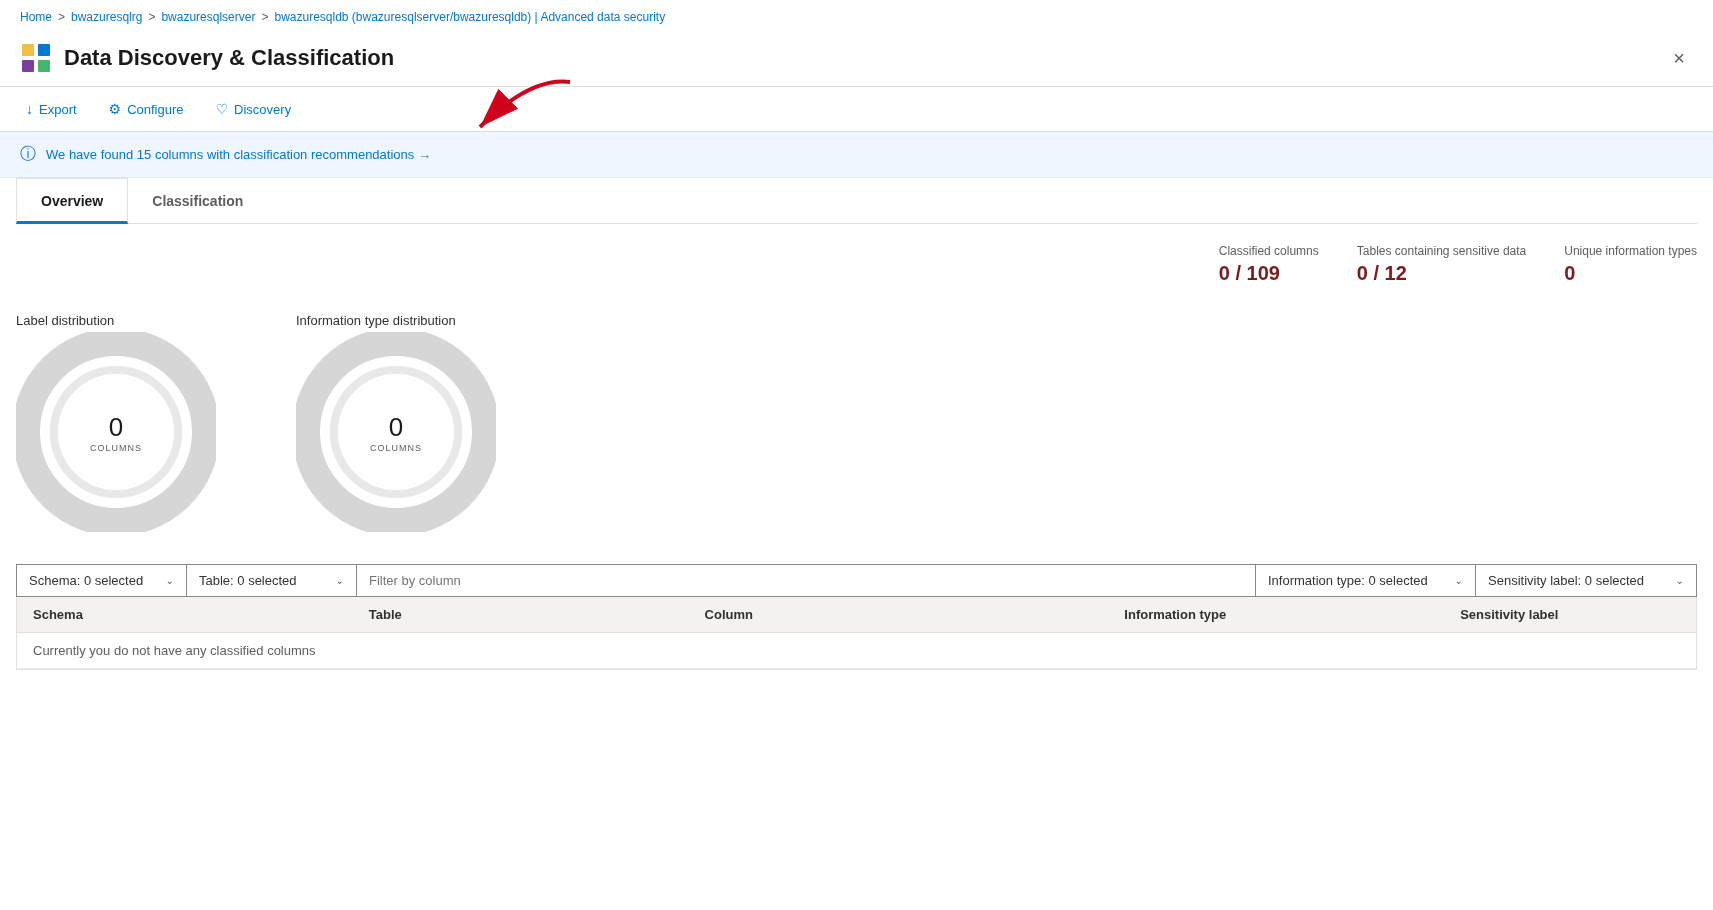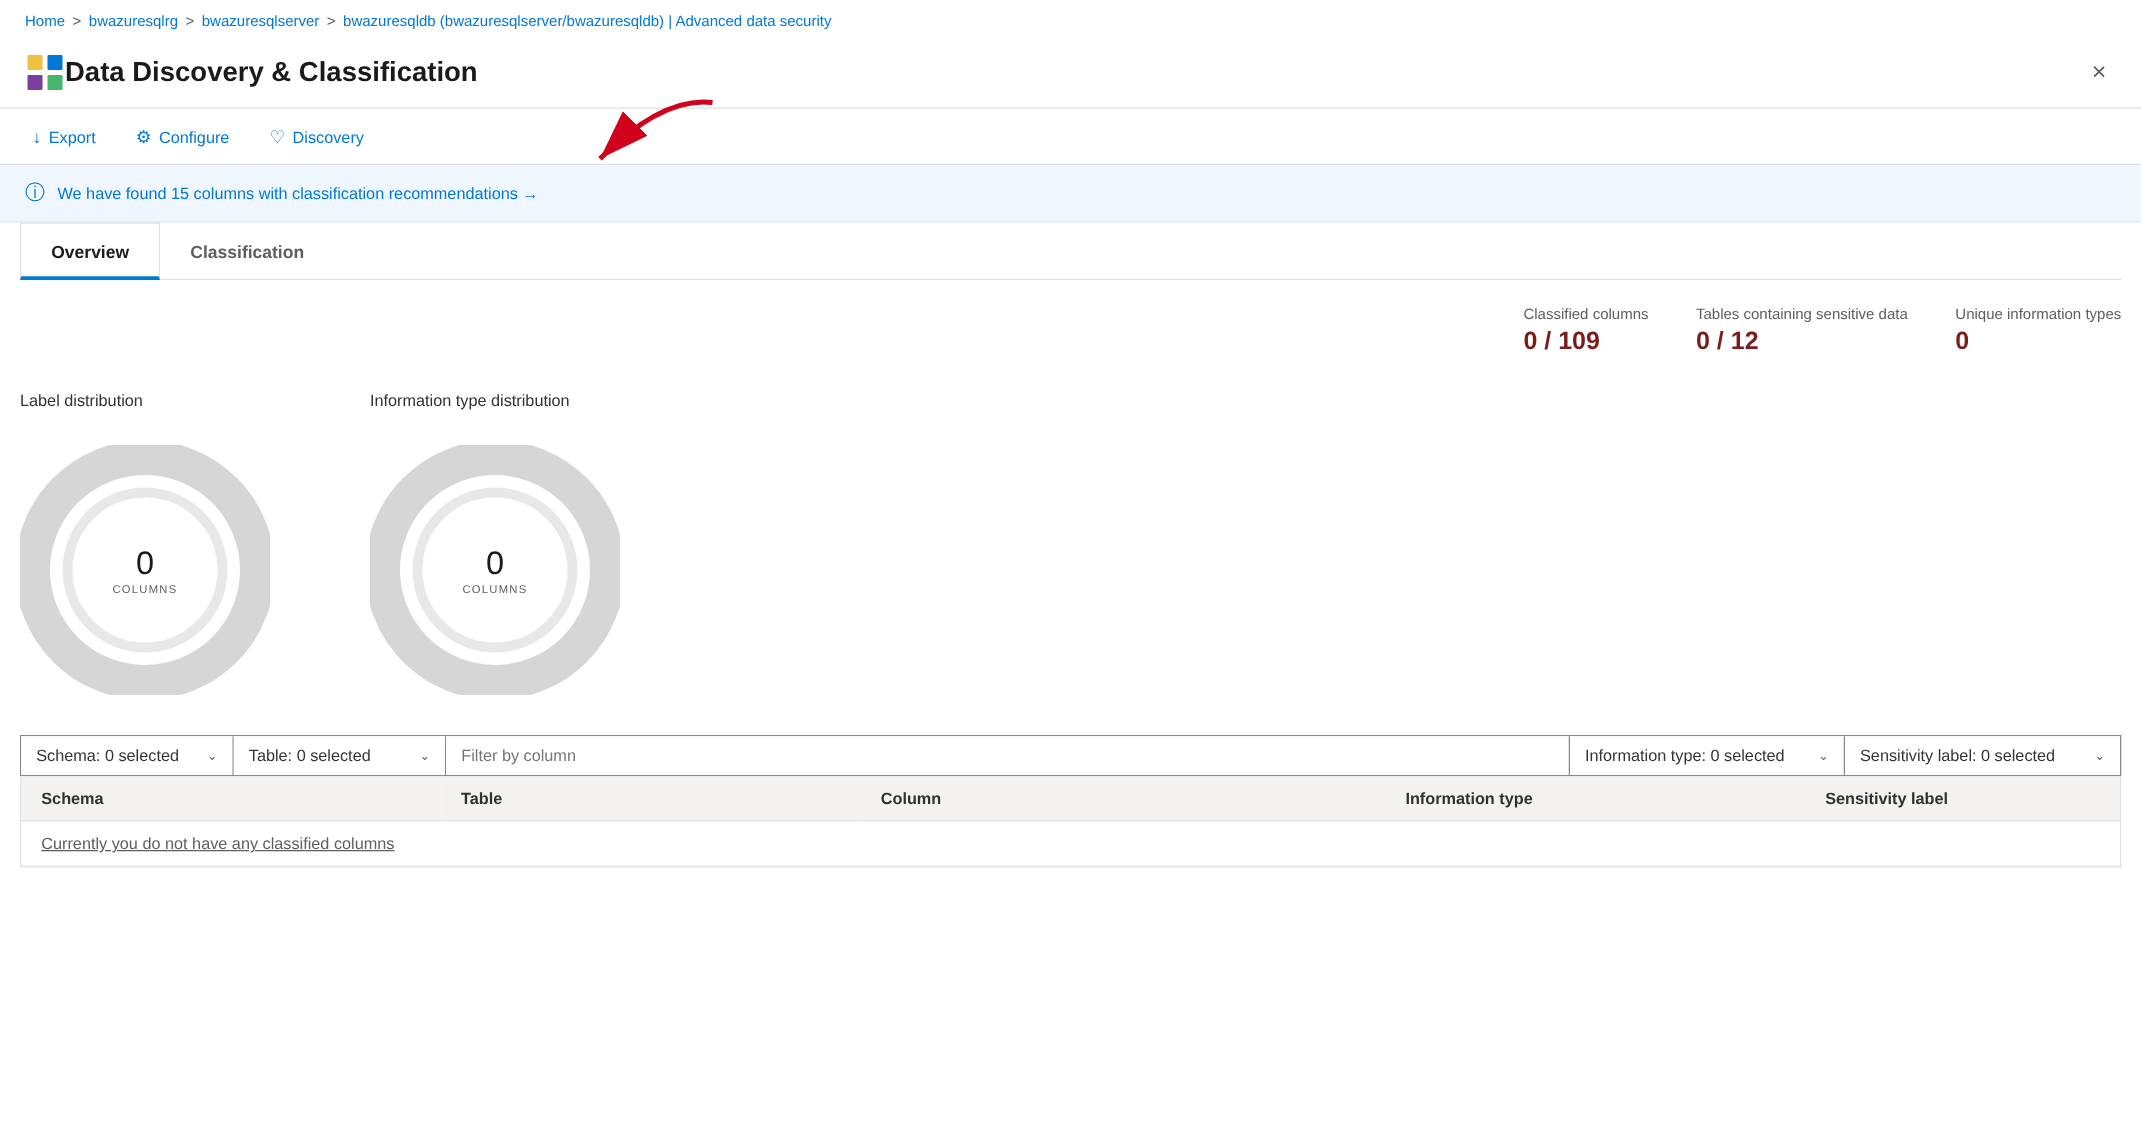--- a/index.html
+++ b/index.html
@@ -31,20 +31,21 @@
     .page-header {
       display: flex;
       align-items: center;
       justify-content: space-between;
       padding: 8px 20px 12px 20px;
       border-bottom: 1px solid #e0e0e0;
     }
     .page-title-row {
       display: flex;
       align-items: center;
+      gap: 12px;
     }
     .page-icon {
       width: 32px;
       height: 32px;
     }
     .page-title {
       font-size: 22px;
       font-weight: 600;
       color: #1a1a1a;
     }
@@ -172,21 +173,21 @@
       margin-bottom: 32px;
     }
     .chart-container {
       display: flex;
       flex-direction: column;
       align-items: flex-start;
     }
     .chart-title {
       font-size: 13px;
       color: #323130;
-      margin-bottom: 28px;
+      margin-bottom: 4px;
     }
     .donut-wrapper {
       display: flex;
       align-items: center;
       justify-content: center;
     }
     .donut-chart {
       position: relative;
       width: 200px;
       height: 200px;
@@ -260,21 +261,20 @@
       padding: 10px 16px;
       text-align: left;
       font-weight: 600;
       color: #323130;
       border-bottom: 1px solid #e0e0e0;
     }
     .data-table td {
       padding: 10px 16px;
       border-bottom: 1px solid #f0f0f0;
       color: #323130;
-      text-decoration: underline;
     }
     .empty-row td {
       color: #605e5c;
       font-style: normal;
     }
 
     
     .col-schema { width: 20%; }
     .col-table { width: 20%; }
     .col-column { width: 25%; }

